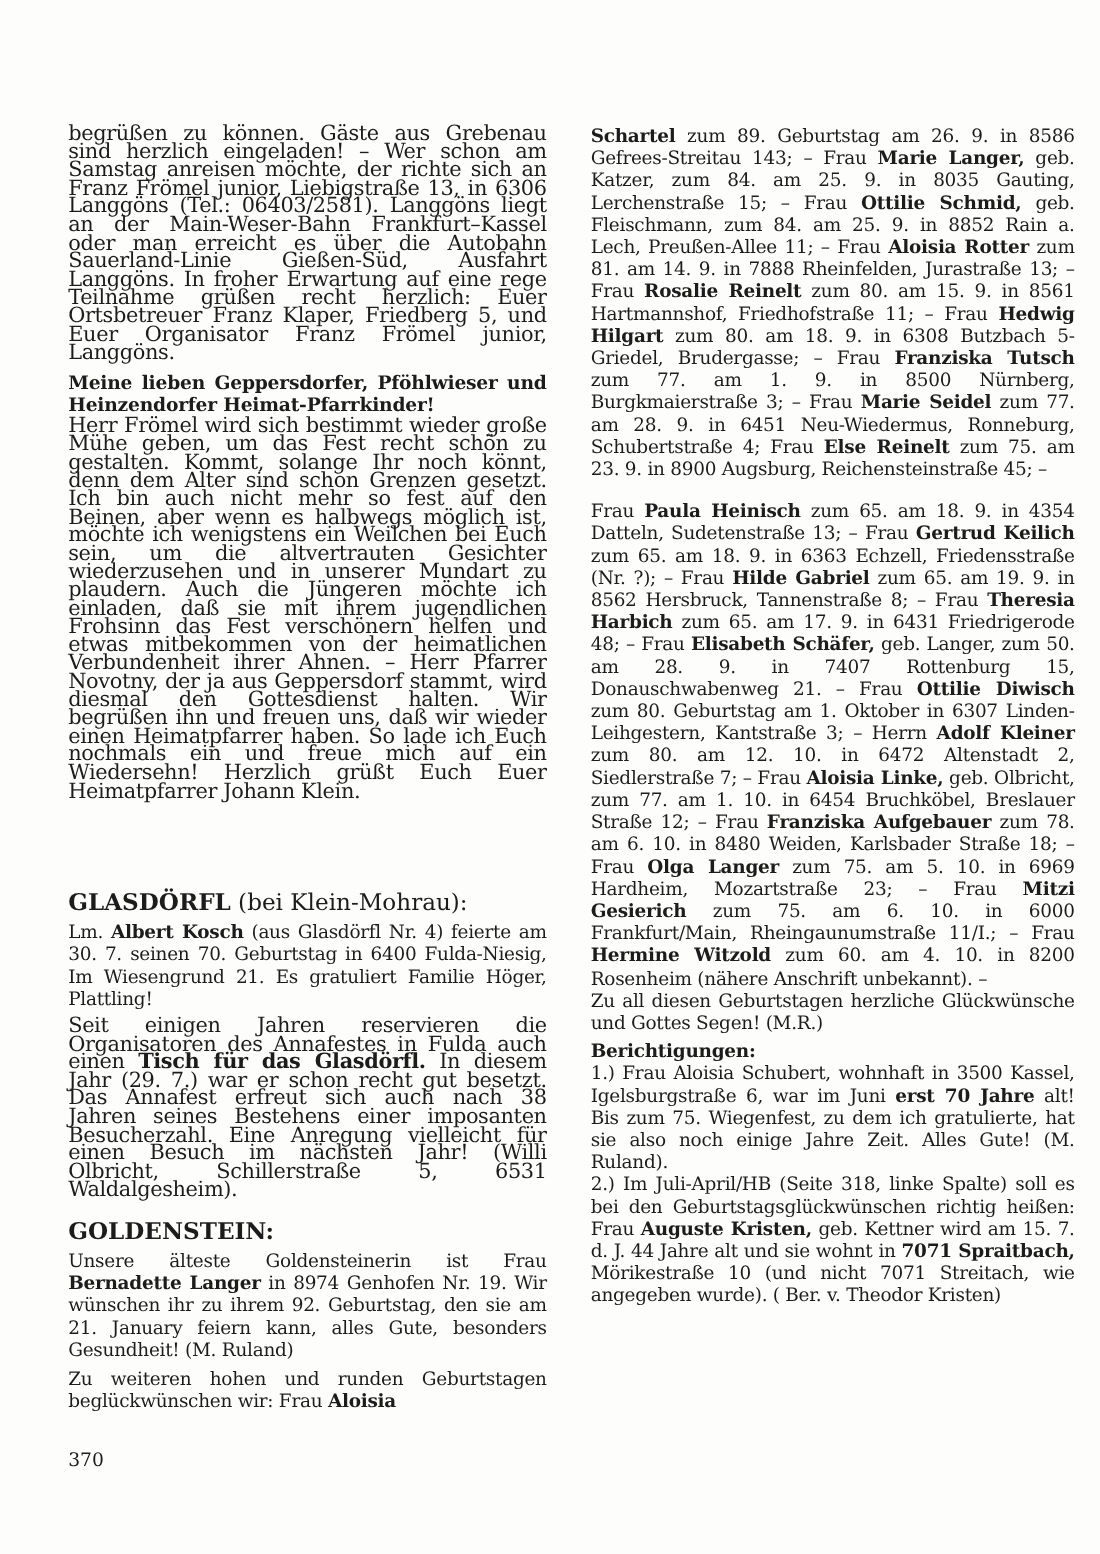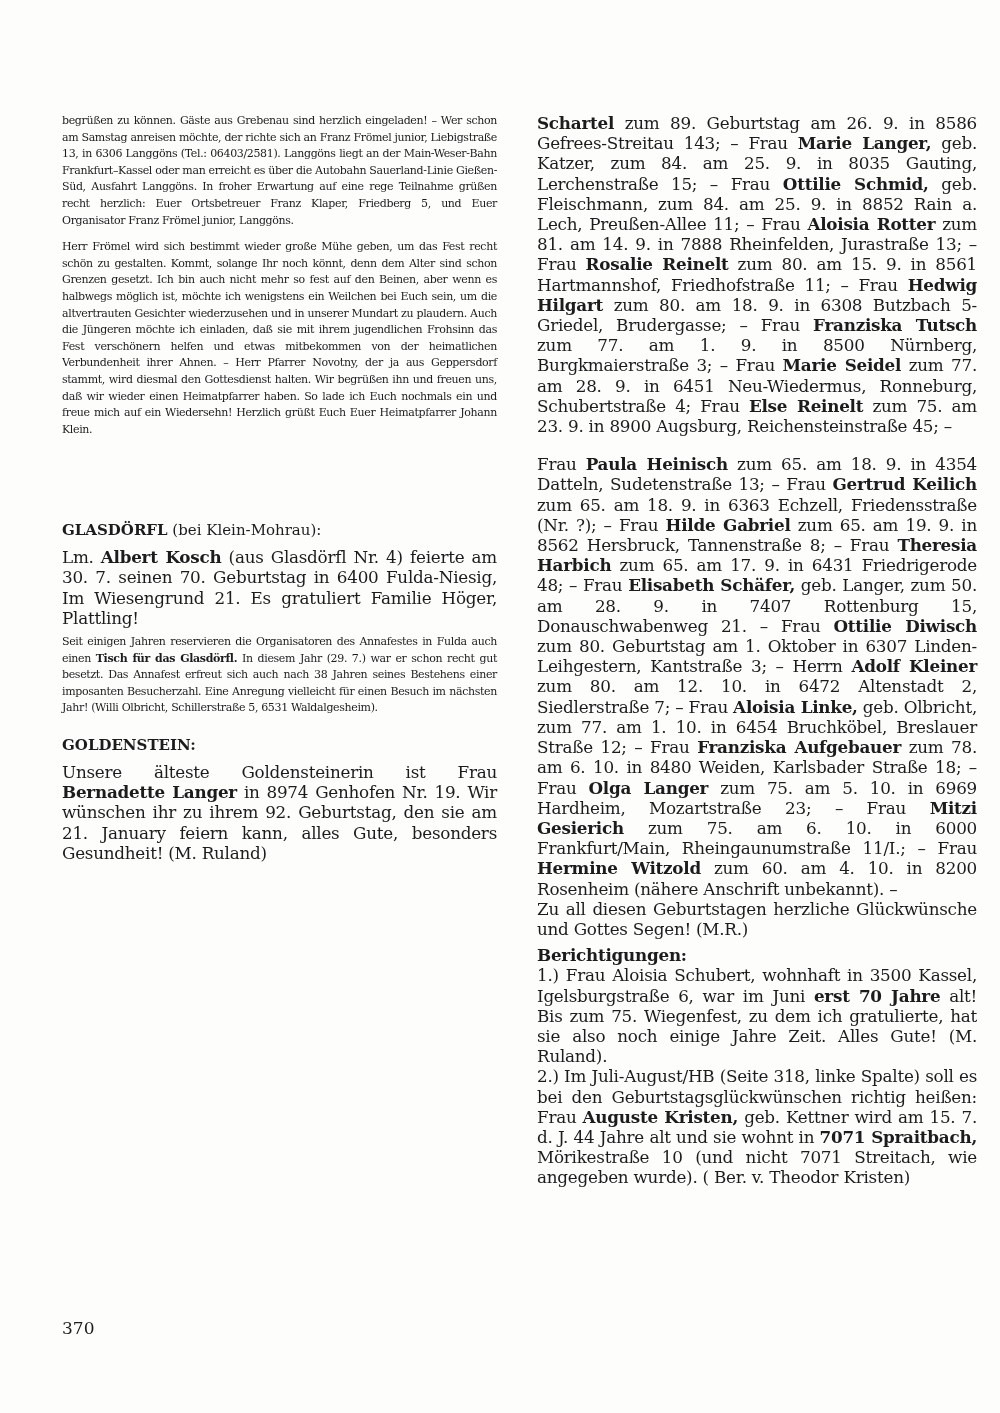--- a/index.html
+++ b/index.html
@@ -8,68 +8,70 @@
       background: #fdfdfc;
       position: relative;
       overflow: hidden;
       font-family: "DejaVu Serif", "Liberation Serif", serif;
       color: #1c1c1c;
     }
     .col { position: absolute; top: 113px; }
     #col-left { left: 62px; width: 435px; }
     #col-right { left: 537px; width: 440px; }
     p { margin: 0; text-align: justify; }
-    .sm { font-size: 11px; line-height: 16.6px; letter-spacing: -0.35px; }
+    .sm { font-size: 19px; line-height: 16.6px; letter-spacing: -0.35px; }
     .lg { font-size: 16.8px; line-height: 20.2px; letter-spacing: -0.25px; }
     .head-sm { font-size: 17px; line-height: 20px; font-weight: bold; letter-spacing: -0.2px; }
     b { font-weight: bold; }
     .gap-s { height: 6px; }
     .gap-m { height: 10px; }
     .gap-xl { height: 82px; }
     .gap-l { height: 18px; }
-    .section-title { font-size: 15px; line-height: 21px; }
+    .section-title { font-size: 21px; line-height: 21px; }
     #page-number {
       position: absolute; left: 62px; top: 1318px;
       font-size: 17px; font-family: "DejaVu Serif", serif;
     }
   </style>
 </head>
 <body>
 
 <div id="col-left" class="col">
   <p class="sm">begrüßen zu können. Gäste aus Grebenau sind herzlich eingeladen! – Wer schon am Samstag anreisen möchte, der richte sich an Franz Frömel junior, Liebigstraße 13, in 6306 Langgöns (Tel.: 06403/2581). Langgöns liegt an der Main-Weser-Bahn Frankfurt–Kassel oder man erreicht es über die Autobahn Sauerland-Linie Gießen-Süd, Ausfahrt Langgöns. In froher Erwartung auf eine rege Teilnahme grüßen recht herzlich: Euer Ortsbetreuer Franz Klaper, Friedberg 5, und Euer Organisator Franz Frömel junior, Langgöns.</p>
   <div class="gap-m"></div>
+  <p class="head-sm">Meine lieben Geppersdorfer, Pföhlwieser und Heinzendorfer Heimat-Pfarrkinder!</p>
   <p class="sm">Herr Frömel wird sich bestimmt wieder große Mühe geben, um das Fest recht schön zu gestalten. Kommt, solange Ihr noch könnt, denn dem Alter sind schon Grenzen gesetzt. Ich bin auch nicht mehr so fest auf den Beinen, aber wenn es halbwegs möglich ist, möchte ich wenigstens ein Weilchen bei Euch sein, um die altvertrauten Gesichter wiederzusehen und in unserer Mundart zu plaudern. Auch die Jüngeren möchte ich einladen, daß sie mit ihrem jugendlichen Frohsinn das Fest verschönern helfen und etwas mitbekommen von der heimatlichen Verbundenheit ihrer Ahnen. – Herr Pfarrer Novotny, der ja aus Geppersdorf stammt, wird diesmal den Gottesdienst halten. Wir begrüßen ihn und freuen uns, daß wir wieder einen Heimatpfarrer haben. So lade ich Euch nochmals ein und freue mich auf ein Wiedersehn! Herzlich grüßt Euch Euer Heimatpfarrer Johann Klein.</p>
 
   <div class="gap-xl"></div>
 
   <div>
     <p class="section-title"><b>GLASDÖRFL</b><span> (bei Klein-Mohrau):</span></p>
     <div class="gap-s"></div>
     <p class="lg"><span>Lm. </span><b>Albert Kosch</b><span> (aus Glasdörfl Nr. 4) feierte am 30. 7. seinen 70. Geburtstag in 6400 Fulda-Niesig, Im Wiesengrund 21. Es gratuliert Familie Höger, Plattling!</span></p>
     <div class="gap-s"></div>
     <p class="sm"><span>Seit einigen Jahren reservieren die Organisatoren des Annafestes in Fulda auch einen </span><b>Tisch für das Glasdörfl.</b><span> In diesem Jahr (29. 7.) war er schon recht gut besetzt. Das Annafest erfreut sich auch nach 38 Jahren seines Bestehens einer imposanten Besucherzahl. Eine Anregung vielleicht für einen Besuch im nächsten Jahr! (Willi Olbricht, Schillerstraße 5, 6531 Waldalgesheim).</span></p>
   </div>
 
   <div class="gap-l"></div>
 
   <div>
     <p class="section-title"><b>GOLDENSTEIN:</b></p>
     <div class="gap-s"></div>
     <p class="lg"><span>Unsere älteste Goldensteinerin ist Frau </span><b>Bernadette Langer</b><span> in 8974 Genhofen Nr. 19. Wir wünschen ihr zu ihrem 92. Geburtstag, den sie am 21. January feiern kann, alles Gute, besonders Gesundheit! (M. Ruland)</span></p>
     <div class="gap-s"></div>
+    <p class="lg"><span>Zu weiteren hohen und runden Geburtstagen beglückwünschen wir: Frau </span><b>Aloisia</b></p>
   </div>
 </div>
 
 <div id="col-right" class="col">
   <p class="lg" id="bday1"><b>Schartel</b><span> zum 89. Geburtstag am 26. 9. in 8586 Gefrees-Streitau 143; – Frau </span><b>Marie Langer,</b><span> geb. Katzer, zum 84. am 25. 9. in 8035 Gauting, Lerchenstraße 15; – Frau </span><b>Ottilie Schmid,</b><span> geb. Fleischmann, zum 84. am 25. 9. in 8852 Rain a. Lech, Preußen-Allee 11; – Frau </span><b>Aloisia Rotter</b><span> zum 81. am 14. 9. in 7888 Rheinfelden, Jurastraße 13; – Frau </span><b>Rosalie Reinelt</b><span> zum 80. am 15. 9. in 8561 Hartmannshof, Friedhofstraße 11; – Frau </span><b>Hedwig Hilgart</b><span> zum 80. am 18. 9. in 6308 Butzbach 5-Griedel, Brudergasse; – Frau </span><b>Franziska Tutsch</b><span> zum 77. am 1. 9. in 8500 Nürnberg, Burgkmaierstraße 3; – Frau </span><b>Marie Seidel</b><span> zum 77. am 28. 9. in 6451 Neu-Wiedermus, Ronneburg, Schubertstraße 4; Frau </span><b>Else Reinelt</b><span> zum 75. am 23. 9. in 8900 Augsburg, Reichensteinstraße 45; –</span></p>
   <div class="gap-l"></div>
   <p class="lg" id="bday2"><span>Frau </span><b>Paula Heinisch</b><span> zum 65. am 18. 9. in 4354 Datteln, Sudetenstraße 13; – Frau </span><b>Gertrud Keilich</b><span> zum 65. am 18. 9. in 6363 Echzell, Friedensstraße (Nr. ?); – Frau </span><b>Hilde Gabriel</b><span> zum 65. am 19. 9. in 8562 Hersbruck, Tannenstraße 8; – Frau </span><b>Theresia Harbich</b><span> zum 65. am 17. 9. in 6431 Friedrigerode 48; – Frau </span><b>Elisabeth Schäfer,</b><span> geb. Langer, zum 50. am 28. 9. in 7407 Rottenburg 15, Donauschwabenweg 21. – Frau </span><b>Ottilie Diwisch</b><span> zum 80. Geburtstag am 1. Oktober in 6307 Linden-Leihgestern, Kantstraße 3; – Herrn </span><b>Adolf Kleiner</b><span> zum 80. am 12. 10. in 6472 Altenstadt 2, Siedlerstraße 7; – Frau </span><b>Aloisia Linke,</b><span> geb. Olbricht, zum 77. am 1. 10. in 6454 Bruchköbel, Breslauer Straße 12; – Frau </span><b>Franziska Aufgebauer</b><span> zum 78. am 6. 10. in 8480 Weiden, Karlsbader Straße 18; – Frau </span><b>Olga Langer</b><span> zum 75. am 5. 10. in 6969 Hardheim, Mozartstraße 23; – Frau </span><b>Mitzi Gesierich</b><span> zum 75. am 6. 10. in 6000 Frankfurt/Main, Rheingaunumstraße 11/I.; – Frau </span><b>Hermine Witzold</b><span> zum 60. am 4. 10. in 8200 Rosenheim (nähere Anschrift unbekannt). –</span></p>
   <p class="lg">Zu all diesen Geburtstagen herzliche Glückwünsche und Gottes Segen! (M.R.)</p>
   <div class="gap-s"></div>
   <div>
     <p class="lg"><b>Berichtigungen:</b></p>
     <p class="lg"><span>1.) Frau Aloisia Schubert, wohnhaft in 3500 Kassel, Igelsburgstraße 6, war im Juni </span><b>erst 70 Jahre</b><span> alt! Bis zum 75. Wiegenfest, zu dem ich gratulierte, hat sie also noch einige Jahre Zeit. Alles Gute! (M. Ruland).</span></p>
-    <p class="lg"><span>2.) Im Juli-August/HB (Seite 318, linke Spalte) soll es bei den Geburtstagsglückwünschen richtig heißen: Frau </span><b>Auguste Kristen,</b><span> geb. Kettner wird am 15. 7. d. J. 44 Jahre alt und sie wohnt in </span><b>7071 Spraitbach,</b><span> Mörikestraße 10 (und nicht 7071 Streitach, wie angegeben wurde). ( Ber. v. Theodor Kristen)</span></p>
+    <p class="lg"><span>2.) Im Juli-April/HB (Seite 318, linke Spalte) soll es bei den Geburtstagsglückwünschen richtig heißen: Frau </span><b>Auguste Kristen,</b><span> geb. Kettner wird am 15. 7. d. J. 44 Jahre alt und sie wohnt in </span><b>7071 Spraitbach,</b><span> Mörikestraße 10 (und nicht 7071 Streitach, wie angegeben wurde). ( Ber. v. Theodor Kristen)</span></p>
   </div>
 </div>
 
 <div id="page-number">370</div>
 
 </body></html>

